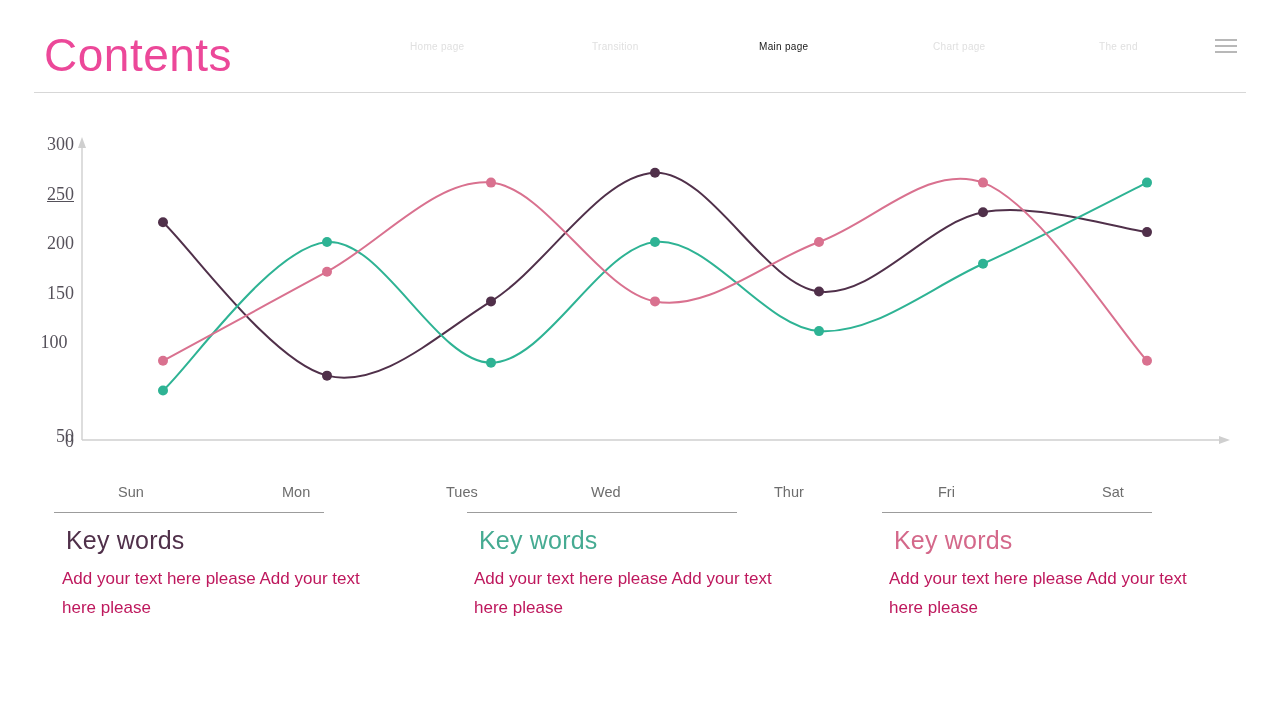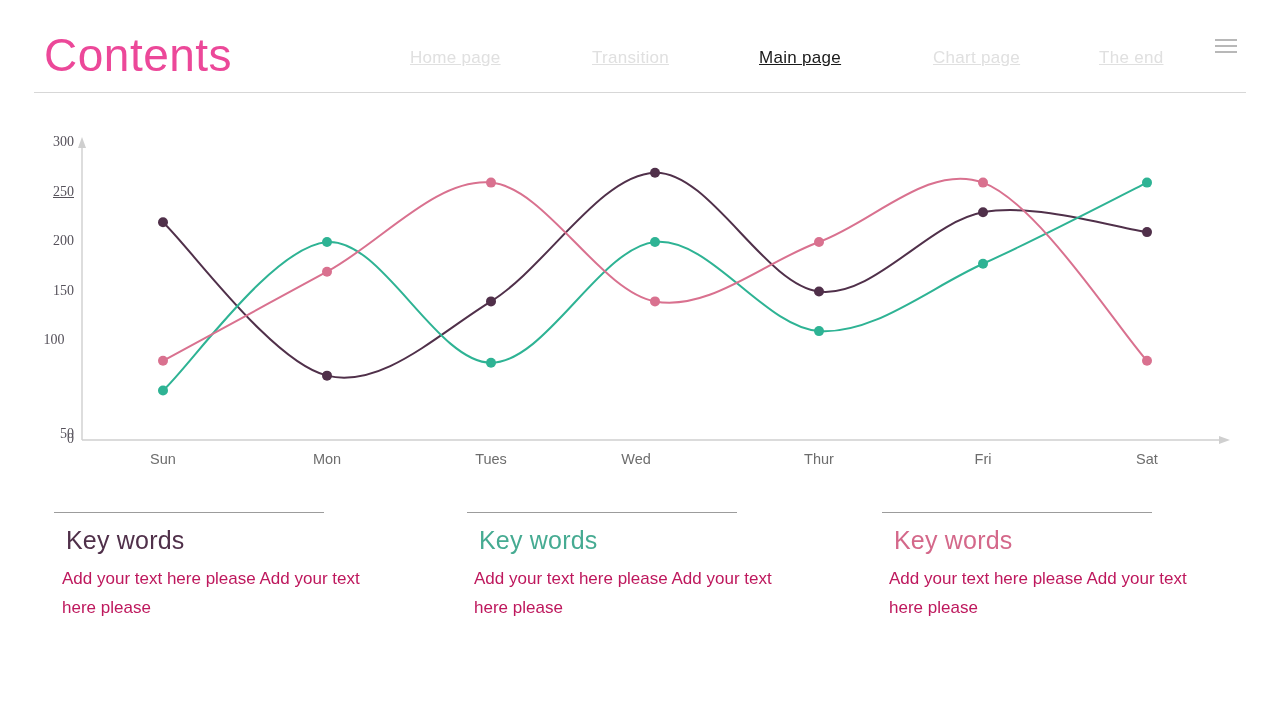--- a/index.html
+++ b/index.html
@@ -16,23 +16,23 @@
   .header {
     position: absolute; left: 0; top: 0; width: 1280px; height: 93px;
   }
   .header-title {
     position: absolute; left: 44px; top: 28px;
     font-size: 46px; font-weight: 400; letter-spacing: 0.5px;
     color: #ec4899; white-space: nowrap;
   }
   .nav { position: absolute; left: 380px; top: 36px; width: 800px; height: 20px; }
   .nav-item {
-    position: absolute; top: 12px;
-    font-size: 17px; letter-spacing: 0.3px; white-space: nowrap;
-    color: #e0e0e0; cursor: pointer; text-decoration: underline;
+    position: absolute; top: 5px;
+    font-size: 10px; letter-spacing: 0.3px; white-space: nowrap;
+    color: #e0e0e0; cursor: pointer;
   }
   .nav-item.active { color: #1a1a1a; font-weight: 400; }
   .hamburger {
     position: absolute; left: 1215px; top: 39px;
     width: 22px; height: 14px; cursor: pointer;
   }
   .hamburger span {
     display: block; width: 22px; height: 1.6px;
     background: #b8b8b8; margin-bottom: 4.4px;
   }
@@ -40,26 +40,26 @@
   .header-rule {
     position: absolute; left: 34px; top: 92px; width: 1212px; height: 1px;
     background: #d7d7d7;
   }
 
   
   .chart-area { position: absolute; left: 0px; top: 110px; width: 1280px; height: 370px; }
   .chart-svg { position: absolute; left: 0; top: 0; }
   .ylabel {
     position: absolute; width: 40px; text-align: right;
-    font-size: 14px; color: #55515a;
+    font-size: 18px; color: #55515a;
     font-family: "Liberation Serif", serif;
   }
   .xlabel {
-    position: absolute; width: 90px; text-align: center;
-    font-size: 14.5px; color: #6d6d6d;
+    position: absolute; width: 90px; 
+    font-size: 14.5px; color: #6d6d6d; margin-top: 33px;
   }
 
   
   .kw-col { position: absolute; top: 512px; width: 340px; }
   .kw-rule { position: absolute; top: 0; height: 1px; background: #9c9c9c; }
   .kw-title {
     position: absolute; top: 14px; font-size: 25px; font-weight: 400;
     letter-spacing: 0.2px; white-space: nowrap;
   }
   .kw-body {

